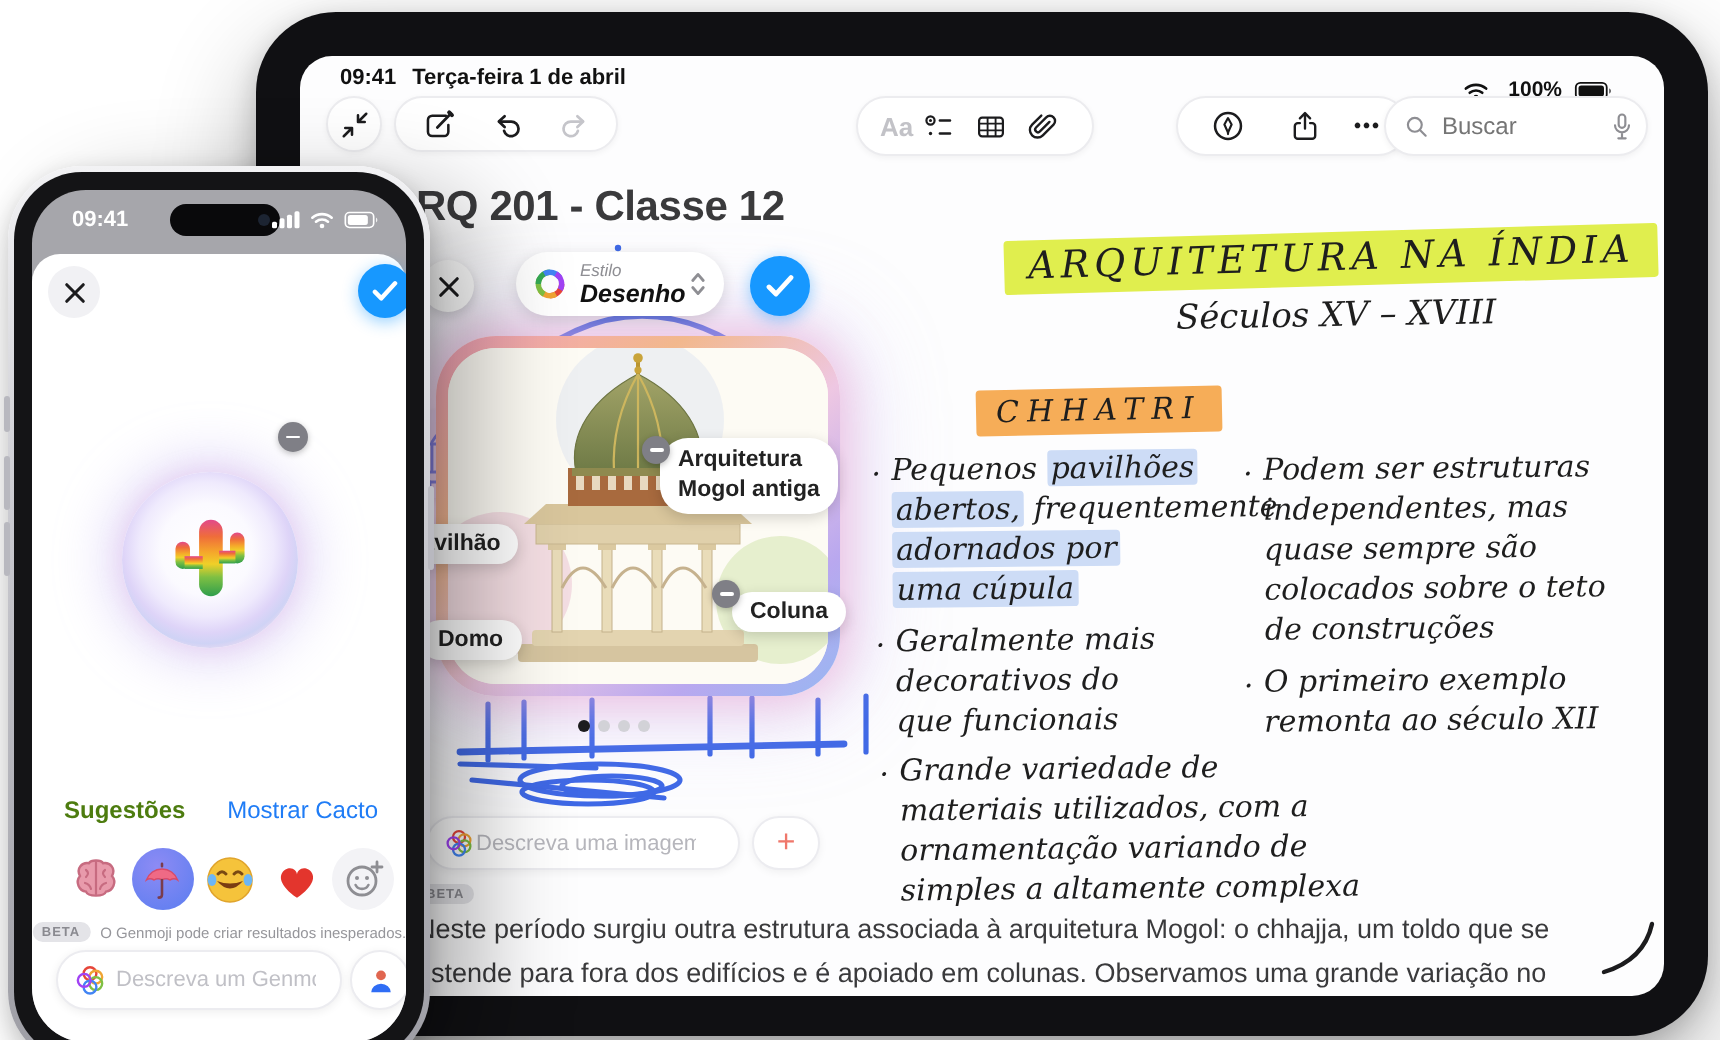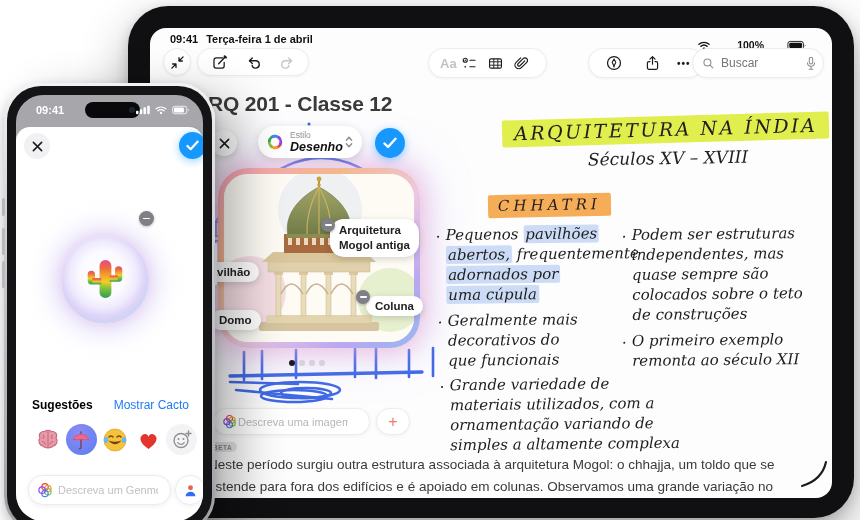--- a/index.html
+++ b/index.html
@@ -8,21 +8,21 @@
 
   
   .ipad { position:absolute; left:128px; top:6px; width:726px; height:512px;
           background:#101013; border-radius:40px;
           box-shadow:0 20px 50px rgba(0,0,0,.30), 0 4px 14px rgba(0,0,0,.18); }
   .ipad-screen { position:absolute; left:22px; top:22px; width:682px; height:470px;
                  background:#fdfdfe; border-radius:16px; overflow:hidden; }
 
   .ipad-status { position:absolute; top:5px; left:20px; font-size:11px; color:#111; font-weight:700; }
   .ipad-status .date { font-weight:600; margin-left:8px; }
-  .ipad-status-right { position:absolute; top:4px; right:22px; display:flex; align-items:center; gap:20px;
+  .ipad-status-right { position:absolute; top:4px; right:22px; display:flex; align-items:center; gap:3px;
                        font-size:10.5px; font-weight:700; color:#111; }
 
   .pill { background:#fff; border:1px solid #ececef; border-radius:16px;
           box-shadow:0 1px 3px rgba(0,0,0,.05); display:flex; align-items:center; }
   .tool-circle { position:absolute; width:28px; height:28px; border-radius:50%; background:#fff;
                  border:1px solid #ececef; box-shadow:0 1px 3px rgba(0,0,0,.05);
                  display:flex; align-items:center; justify-content:center; }
   .tb-icon { display:flex; align-items:center; justify-content:center; width:26px; height:26px; }
   .tb-icon svg { display:block; }
   .aa { font-size:13px; font-weight:700; color:#c2c2c7; }
@@ -60,21 +60,21 @@
 
   .page-dots { position:absolute; left:139px; top:332px; display:flex; gap:4px; }
   .page-dots .d { width:6px; height:6px; border-radius:50%; background:#d2d2d7; }
   .page-dots .d.on { background:#1c1c1e; }
 
   .overlay-x { position:absolute; left:61px; top:102px; width:26px; height:26px; border-radius:50%;
                background:#fff; box-shadow:0 2px 6px rgba(0,0,0,.15); display:flex; align-items:center; justify-content:center; }
   .style-pill { position:absolute; left:108px; top:98px; width:104px; height:32px; border-radius:16px;
                 background:#fff; box-shadow:0 2px 8px rgba(0,0,0,.14); display:flex; align-items:center; padding:0 8px; }
   .style-texts { margin-left:6px; line-height:1; flex:1; }
-  .style-label { font-size:8.5px; color:#8e8e93; }
+  .style-label { font-size:8.5px; color:#8e8e93;font-style:italic; }
   .style-value { font-size:12.5px; font-weight:700; color:#111; margin-top:2px;font-style:italic; }
   .check-btn { width:30px; height:30px; border-radius:50%; background:#1798ff;
                box-shadow:0 2px 8px rgba(23,152,255,.45); display:flex; align-items:center; justify-content:center; }
   .ipad-check { position:absolute; left:225px; top:100px; }
 
   .wand-row { position:absolute; left:63px; top:380px; display:flex; gap:6px; }
   .wand-input { width:157px; height:27px; border-radius:14px; background:#fff; border:1px solid #ececf0;
                 box-shadow:0 1px 4px rgba(0,0,0,.06); display:flex; align-items:center; padding:0 8px; gap:1px; }
   .wand-input input { border:none; outline:none; background:transparent; font-size:11px; color:#6a6a70; width:110px;
                       font-family:"Liberation Sans",sans-serif; }
@@ -117,21 +117,21 @@
                box-shadow:0 1px 4px rgba(0,0,0,.08); padding:4px 6px; font-size:9.5px; font-weight:700;
                color:#26263a; line-height:11px; }
   .cacto-minus { left:123px; top:84px; }
 
   .glow { position:absolute; left:45px; top:109px; width:88px; height:88px; border-radius:50%;
           background:radial-gradient(circle at 48% 44%, #ffffff 0%, #fbfaff 34%, #efeafd 50%, #ded4f8 62%, #cfd3f5 70%, #e8d9f2 76%, rgba(255,255,255,0) 82%);
           box-shadow:0 0 26px 8px rgba(186,168,240,.40), 0 0 10px 2px rgba(240,190,225,.35); }
   .cactus { position:absolute; left:69px; top:128px; }
 
   .sug-head { position:absolute; left:16px; right:14px; top:271px; display:flex; justify-content:space-between; align-items:center; }
-  .sug-title { font-size:12px; font-weight:700; color:#000000; }
+  .sug-title { font-size:12px; font-weight:700; color:#4d7c0f; }
   .sug-more { font-size:12px; color:#1f7cf6; }
   .emoji-row { position:absolute; left:16px; top:297px; display:flex; gap:2.5px; }
   .emoji-cell { width:31px; height:31px; border-radius:50%; display:flex; align-items:center; justify-content:center; }
   .emoji-blue { background:radial-gradient(circle at 40% 30%, #8d8bf4, #5a7df0); }
   .emoji-add { background:#f3f3f6; }
 
   .iphone-beta { left:50%; transform:translateX(-50%); top:334px; width:max-content; }
   .iphone-beta .beta-text { font-size:7.5px; }
 
   .gm-input-row { position:absolute; left:12px; top:348px; display:flex; gap:4px; }
@@ -552,20 +552,24 @@
               <svg width="22" height="22" viewBox="0 0 22 22">
                   <circle cx="10" cy="11.5" r="7" fill="none" stroke="#8e8e93" stroke-width="1.4"></circle>
                   <circle cx="7.5" cy="10" r="1" fill="#8e8e93"></circle>
                   <circle cx="12.5" cy="10" r="1" fill="#8e8e93"></circle>
                   <path d="M6.8 13.5 a3.6 3.6 0 0 0 6.4 0" fill="none" stroke="#8e8e93" stroke-width="1.3" stroke-linecap="round"></path>
                   <path d="M17.5 2 v5 M15 4.5 h5" stroke="#8e8e93" stroke-width="1.4" stroke-linecap="round"></path>
                 </svg>
             </div>
           </div>
 
+          <div class="beta-row iphone-beta">
+            <span class="beta-badge">BETA</span>
+            <span class="beta-text">O Genmoji pode criar resultados inesperados.</span>
+          </div>
 
           <div class="gm-input-row">
             <div class="gm-input">
               <svg width="16" height="16" viewBox="0 0 20 20">
                 <circle cx="10" cy="6" r="4" fill="none" stroke="#e6453a" stroke-width="1.5"></circle>
                 <circle cx="13.6" cy="8.2" r="4" fill="none" stroke="#f0a433" stroke-width="1.5"></circle>
                 <circle cx="13.6" cy="12.2" r="4" fill="none" stroke="#7fc043" stroke-width="1.5"></circle>
                 <circle cx="10" cy="14.4" r="4" fill="none" stroke="#4285f4" stroke-width="1.5"></circle>
                 <circle cx="6.4" cy="10.2" r="4" fill="none" stroke="#a142f4" stroke-width="1.5"></circle>
               </svg>

